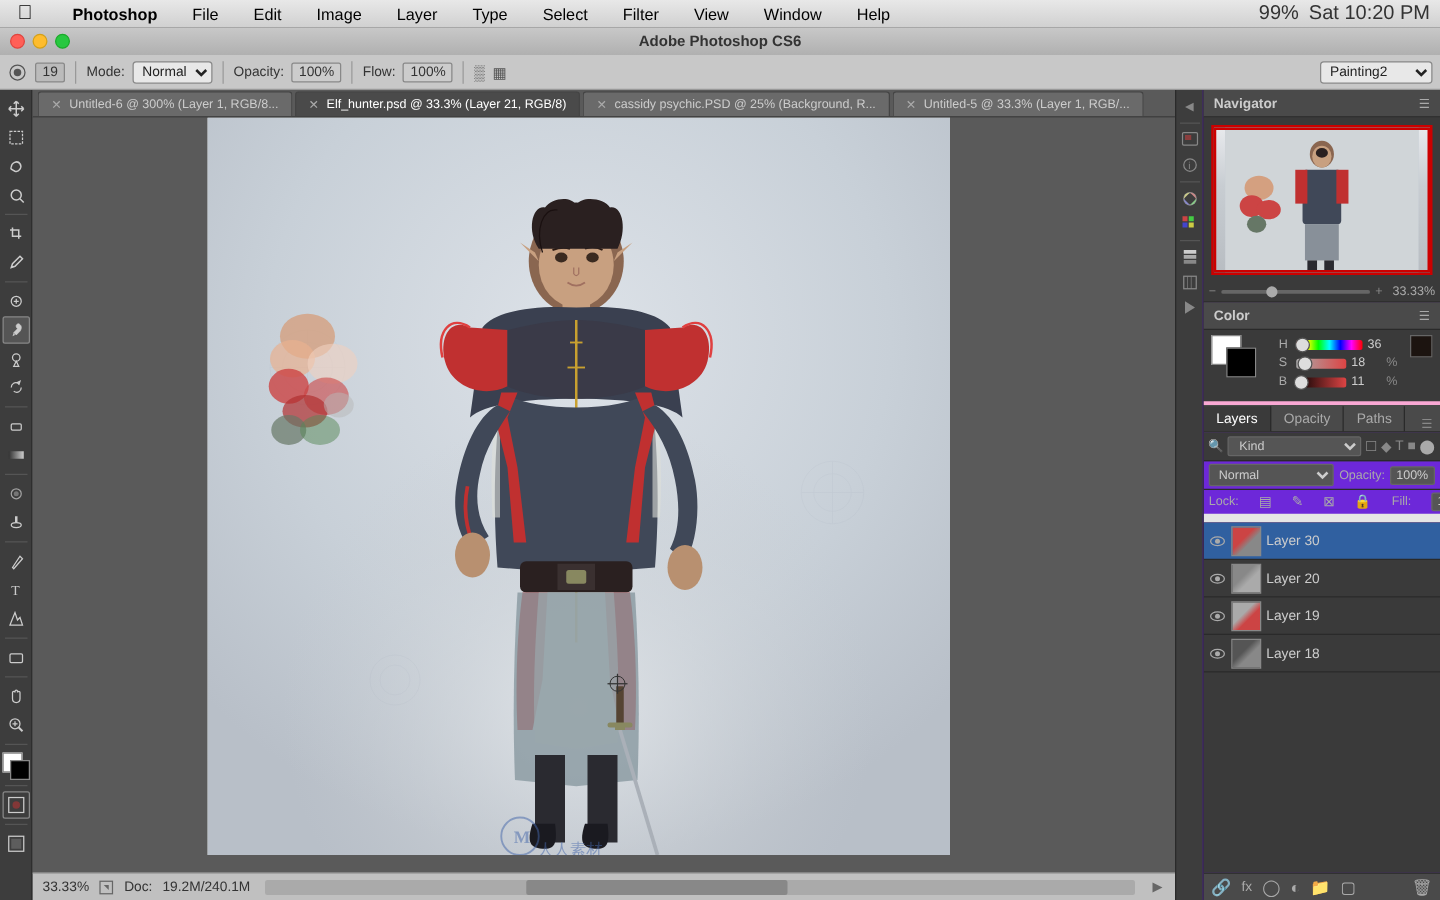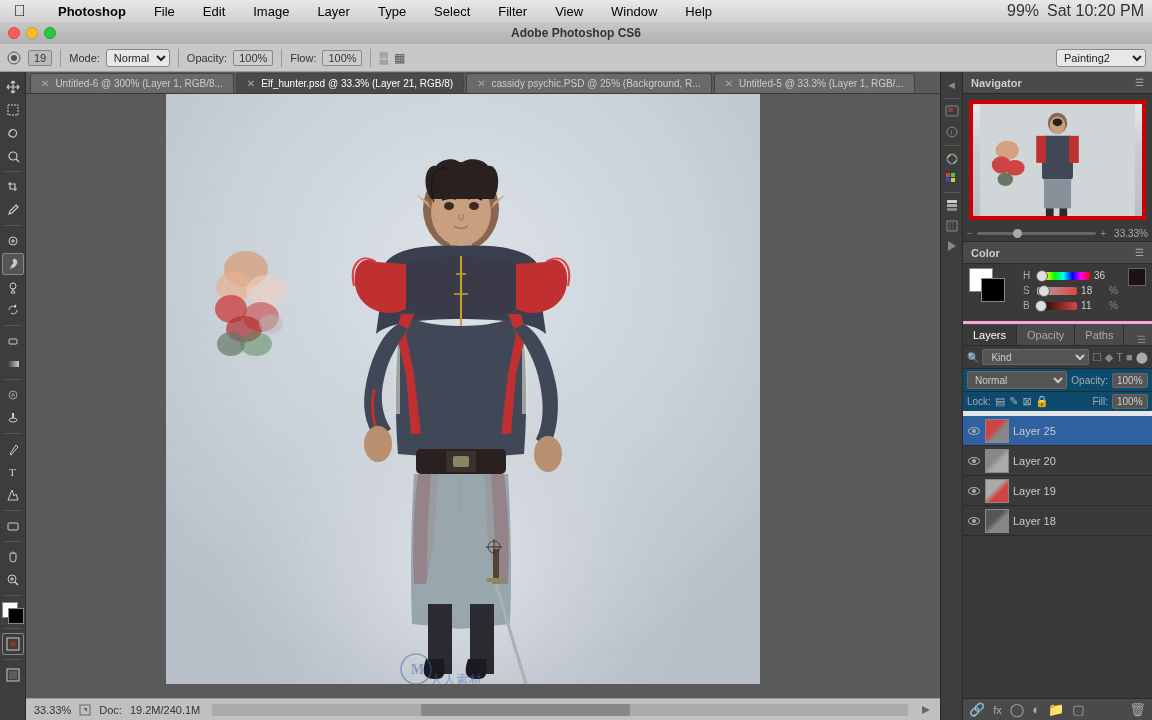--- a/index.html
+++ b/index.html
@@ -105,21 +105,21 @@
       flex: 1; height: 12px; background: #aaa; border-radius: 2px; position: relative;
       margin: 0 4px;
     }
     .scrollbar-thumb {
       position: absolute; left: 30%; width: 30%; height: 100%;
       background: #888; border-radius: 2px;
     }
 
     
     #rightpanel {
-      width: 190px; background: #0c4a6e; display: flex; flex-direction: column;
+      width: 190px; background: #6d28d9; display: flex; flex-direction: column;
       border-left: 1px solid #2a2a2a; flex-shrink: 0;
     }
 
     
     #sideicons {
       width: 22px; background: #3d3d3d; display: flex; flex-direction: column;
       align-items: center; padding: 4px 0; gap: 2px; flex-shrink: 0; border-left: 1px solid #2a2a2a;
     }
     .side-icon { width: 18px; height: 18px; display: flex; align-items: center; justify-content: center; cursor: pointer; font-size: 11px; color: #999; border-radius: 2px; }
 
@@ -202,22 +202,22 @@
       border-bottom: 1px solid #2a2a2a;
     }
     .blend-select {
       flex: 1; height: 18px; background: #555; border: 1px solid #666; border-radius: 2px;
       color: #ccc; font-size: 10px; padding: 0 3px;
     }
     .opacity-label { font-size: 10px; color: #aaa; }
     .opacity-val { font-size: 10px; color: #ccc; background: #555; border: 1px solid #666; border-radius: 2px; padding: 1px 4px; width: 36px; }
 
     .lock-row {
-      display: flex; align-items: center; padding: 2px 4px; gap: 4px;
-      border-bottom: 5px solid #e5e5e5;
+      display: flex; align-items: center; padding: 2px 4px; gap: 16px;
+      border-bottom: 7px solid #e5e5e5;
     }
     .lock-label { font-size: 10px; color: #aaa; }
     .lock-icon { font-size: 11px; color: #aaa; cursor: pointer; }
     .fill-label { font-size: 10px; color: #aaa; margin-left: auto; }
     .fill-val { font-size: 10px; color: #ccc; background: #555; border: 1px solid #666; border-radius: 2px; padding: 1px 4px; width: 36px; }
 
     .layers-list { flex: 1; overflow-y: auto; background: #3a3a3a; }
     .layer-item {
       display: flex; align-items: center; height: 30px; padding: 0 4px; gap: 4px;
       border-bottom: 1px solid #2a2a2a; cursor: pointer;
@@ -836,21 +836,21 @@
         <input type="text" class="fill-val" value="100%" style="">
       </div>
 
       <div class="layers-list">
 
         <div class="layer-item active">
           <div class="layer-vis">
             <div class="eye-icon"></div>
           </div>
           <div class="layer-thumb lt-21"></div>
-          <span class="layer-name">Layer 25</span>
+          <span class="layer-name">Layer 30</span>
         </div>
 
         <div class="layer-item">
           <div class="layer-vis">
             <div class="eye-icon"></div>
           </div>
           <div class="layer-thumb lt-20"></div>
           <span class="layer-name">Layer 20</span>
         </div>
 

